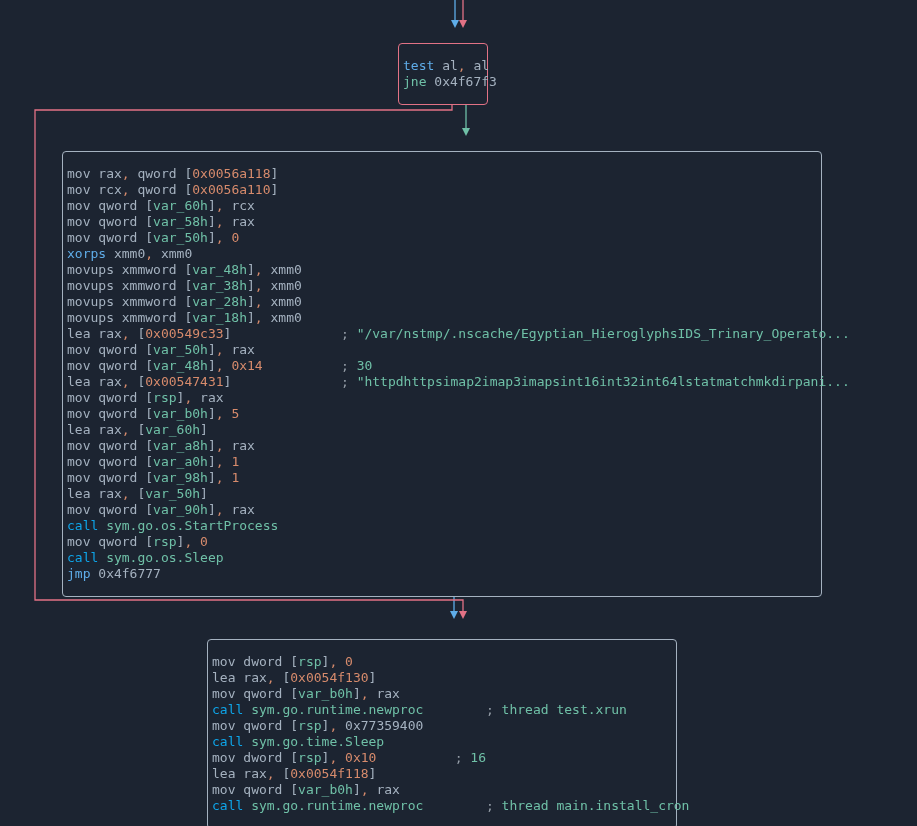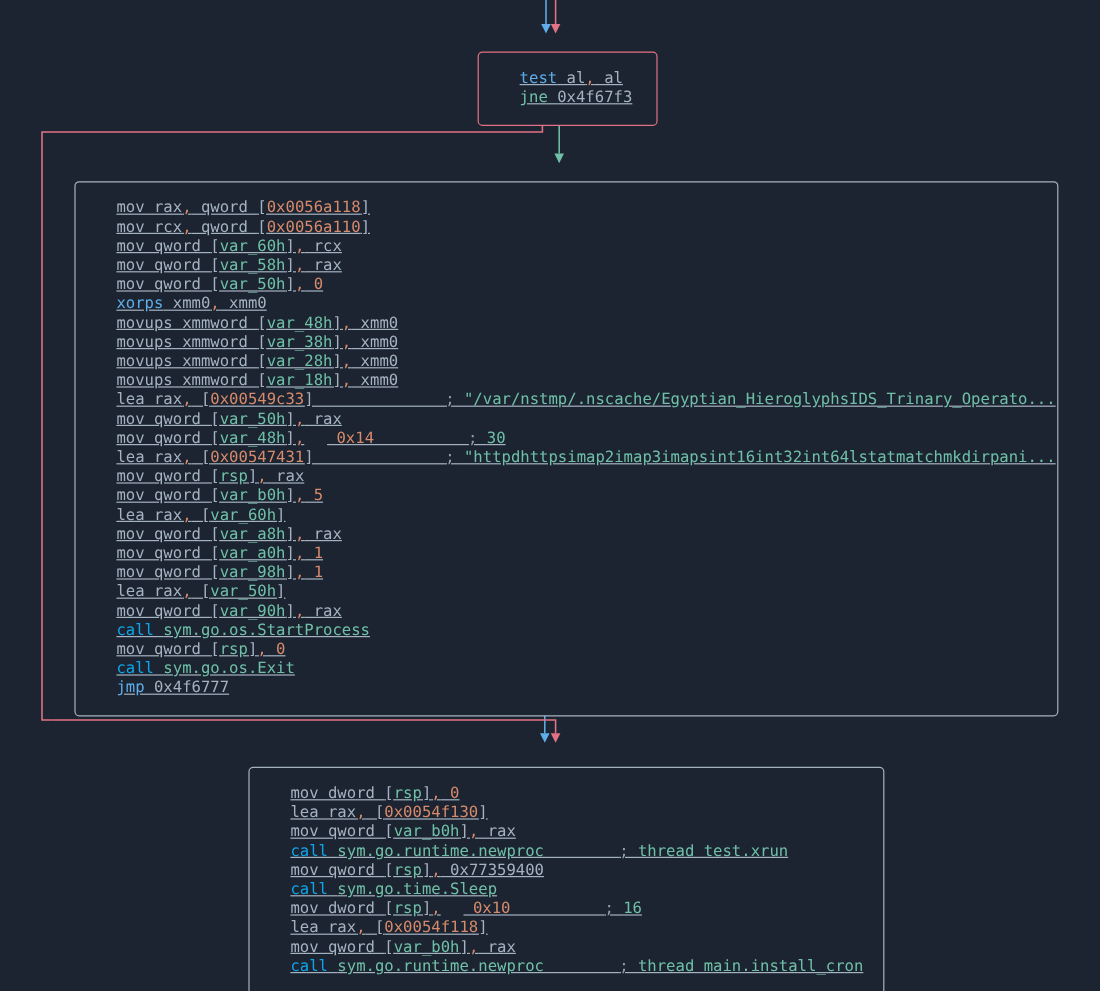--- a/index.html
+++ b/index.html
@@ -10,43 +10,42 @@
       font-size: 13px;
       overflow: hidden;
       width: 917px;
       height: 826px;
       position: relative;
     }
     .box {
       position: absolute;
       border-radius: 4px;
       background: #1c2431;
-      padding: 14px 34px;
+      padding: 14px 4px;
       white-space: pre;
       line-height: 16px;
       color: #a5b2c0;
-      text-decoration: underline;
     }
     .box1 { border: 1px solid #e27285; left: 398px; top: 30px; width: 80px; }
     .box2 { border: 1px solid #a5b2c0; left: 62px; top: 138px; width: 750px; }
     .box3 { border: 1px solid #a5b2c0; left: 207px; top: 626px; width: 460px; }
     
     .tk-instr { color: #5fade9; }
     .tk-reg { color: #a5b2c0; }
     .tk-punct { color: #a5b2c0; }
     .tk-comma { color: #d78b6c; }
     .tk-addr { color: #d78b6c; margin-top: 18px; }
     .tk-var { color: #6fc0a7; }
     .tk-num { color: #d78b6c; }
     .tk-call { color: #0ea5e9; }
     .tk-sym { color: #6fc0a7; }
     .tk-jmp { color: #5fade9; text-align: right; }
     .tk-comment { color: #959ea8; }
     .tk-str { color: #6fc0a7; }
-    .tk-hexnum { color: #d78b6c; margin-left: 19px; }
+    .tk-hexnum { color: #d78b6c; }
 
     svg.edges {
       position: absolute;
       top: 0; left: 0;
       pointer-events: none;
     }
     .edge-blue { stroke: #5fade9; fill: none; stroke-width: 1.3; }
     .edge-pink { stroke: #e27285; fill: none; stroke-width: 1.3; }
     .edge-green { stroke: #6fc0a7; fill: none; stroke-width: 1.3; }
     .arrow-blue { fill: #5fade9; }
@@ -96,21 +95,21 @@
 <span class="tk-reg">mov qword </span><span class="tk-punct">[</span><span class="tk-var">rsp</span><span class="tk-punct">]</span><span class="tk-comma">,</span><span class="tk-reg"> rax</span>
 <span class="tk-reg">mov qword </span><span class="tk-punct">[</span><span class="tk-var">var_b0h</span><span class="tk-punct">]</span><span class="tk-comma">,</span><span class="tk-num"> 5</span>
 <span class="tk-reg">lea rax</span><span class="tk-comma">,</span><span class="tk-punct"> [</span><span class="tk-var">var_60h</span><span class="tk-punct">]</span>
 <span class="tk-reg">mov qword </span><span class="tk-punct">[</span><span class="tk-var">var_a8h</span><span class="tk-punct">]</span><span class="tk-comma">,</span><span class="tk-reg"> rax</span>
 <span class="tk-reg">mov qword </span><span class="tk-punct">[</span><span class="tk-var">var_a0h</span><span class="tk-punct">]</span><span class="tk-comma">,</span><span class="tk-num"> 1</span>
 <span class="tk-reg">mov qword </span><span class="tk-punct">[</span><span class="tk-var">var_98h</span><span class="tk-punct">]</span><span class="tk-comma">,</span><span class="tk-num"> 1</span>
 <span class="tk-reg">lea rax</span><span class="tk-comma">,</span><span class="tk-punct"> [</span><span class="tk-var">var_50h</span><span class="tk-punct">]</span>
 <span class="tk-reg">mov qword </span><span class="tk-punct">[</span><span class="tk-var">var_90h</span><span class="tk-punct">]</span><span class="tk-comma">,</span><span class="tk-reg"> rax</span>
 <span class="tk-call">call </span><span class="tk-sym">sym.go.os.StartProcess</span>
 <span class="tk-reg">mov qword </span><span class="tk-punct">[</span><span class="tk-var">rsp</span><span class="tk-punct">]</span><span class="tk-comma">,</span><span class="tk-num"> 0</span>
-<span class="tk-call">call </span><span class="tk-sym">sym.go.os.Exit</span>
+<span class="tk-call">call </span><span class="tk-sym">sym.go.os.Sleep</span>
 <span class="tk-jmp">jmp </span><span class="tk-reg">0x4f6777</span></pre>
 <pre class="box box3" id="box3"><span class="tk-reg">mov dword </span><span class="tk-punct">[</span><span class="tk-var">rsp</span><span class="tk-punct">]</span><span class="tk-comma">,</span><span class="tk-num"> 0</span>
 <span class="tk-reg">lea rax</span><span class="tk-comma">,</span><span class="tk-punct"> [</span><span class="tk-addr">0x0054f130</span><span class="tk-punct">]</span>
 <span class="tk-reg">mov qword </span><span class="tk-punct">[</span><span class="tk-var">var_b0h</span><span class="tk-punct">]</span><span class="tk-comma">,</span><span class="tk-reg"> rax</span>
 <span class="tk-call">call </span><span class="tk-sym">sym.go.runtime.newproc        </span><span class="tk-comment">; </span><span class="tk-sym">thread test.xrun</span>
 <span class="tk-reg">mov qword </span><span class="tk-punct">[</span><span class="tk-var">rsp</span><span class="tk-punct">]</span><span class="tk-comma">,</span><span class="tk-reg"> 0x77359400</span>
 <span class="tk-call">call </span><span class="tk-sym">sym.go.time.Sleep</span>
 <span class="tk-reg">mov dword </span><span class="tk-punct">[</span><span class="tk-var">rsp</span><span class="tk-punct">]</span><span class="tk-comma">,</span><span class="tk-hexnum"> 0x10          </span><span class="tk-comment">; </span><span class="tk-sym">16</span>
 <span class="tk-reg">lea rax</span><span class="tk-comma">,</span><span class="tk-punct"> [</span><span class="tk-addr">0x0054f118</span><span class="tk-punct">]</span>
 <span class="tk-reg">mov qword </span><span class="tk-punct">[</span><span class="tk-var">var_b0h</span><span class="tk-punct">]</span><span class="tk-comma">,</span><span class="tk-reg"> rax</span>

